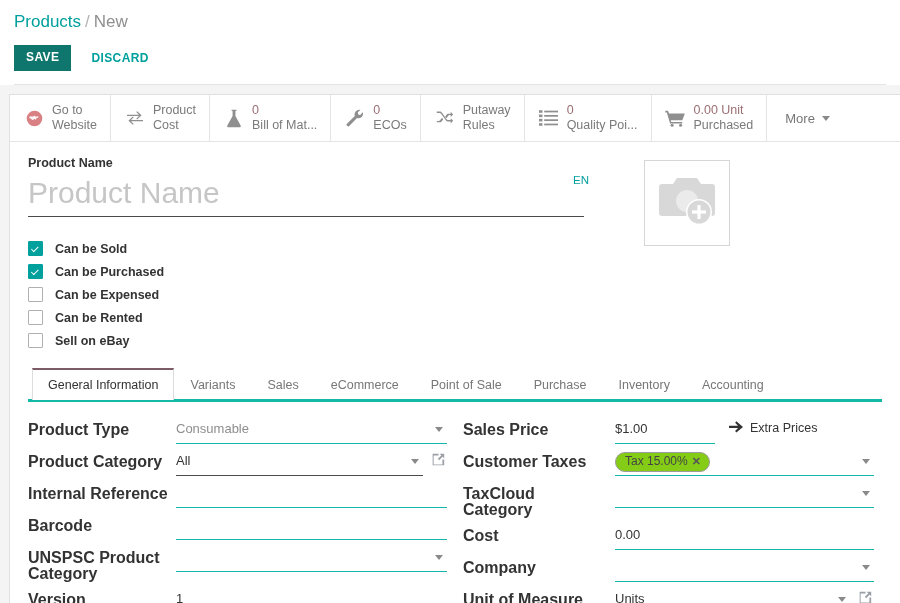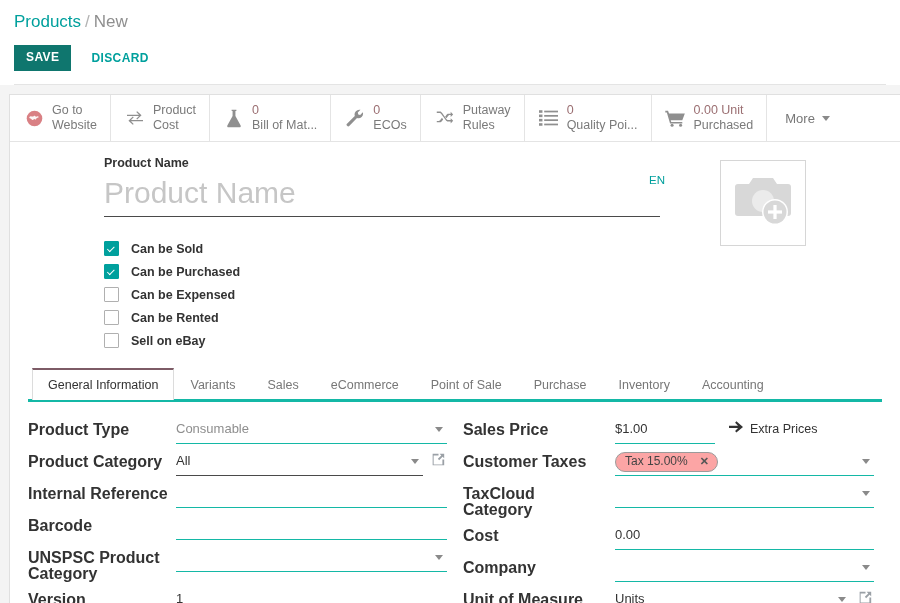--- a/index.html
+++ b/index.html
@@ -137,21 +137,21 @@
     width: 0; height: 0;
     border-left: 4px solid transparent;
     border-right: 4px solid transparent;
     border-top: 5px solid #8a8a8a;
     display: inline-block;
   }
 
   
   .sheet-body { padding: 14px 18px 0 18px; position: relative; }
 
-  .title-row { display: flex; justify-content: center; }
+  .title-row { display: flex; }
   .title-left { flex: 1 1 auto; max-width: 556px; }
   .title-label {
     font-size: 12.5px;
     font-weight: bold;
     color: #333;
     margin-bottom: 2px;
   }
   .name-wrap {
     position: relative;
     border-bottom: 1px solid #4a4a4a;
@@ -313,34 +313,33 @@
     top: 3px;
     color: #9aa0a6;
     cursor: pointer;
     line-height: 0;
   }
   .f-row.has-ext .f-ctl { margin-right: 24px; }
 
   .tag {
     display: inline-flex;
     align-items: center;
-    gap: 12px;
+    gap: 4px;
     border: 1px solid #9b9b9b;
     border-radius: 11px;
     padding: 1px 8px 2px 9px;
     font-size: 12px;
     color: #444;
-    background: #fca5a5;
+    background: #84cc16;
     line-height: 15px;
   }
   .tag-x { color: #555; font-size: 11px; cursor: pointer; font-weight: bold; }
 
   .extra-prices {
     display: inline-flex;
-    align-items: center;
     gap: 7px;
     font-size: 12.5px;
     color: #333;
     margin-left: 14px;
     white-space: nowrap;
     cursor: pointer;
     padding-top: 3px;
   }
   .price-row { display: flex; align-items: flex-start; }
   .price-ctl { width: 108px; flex: none; }

